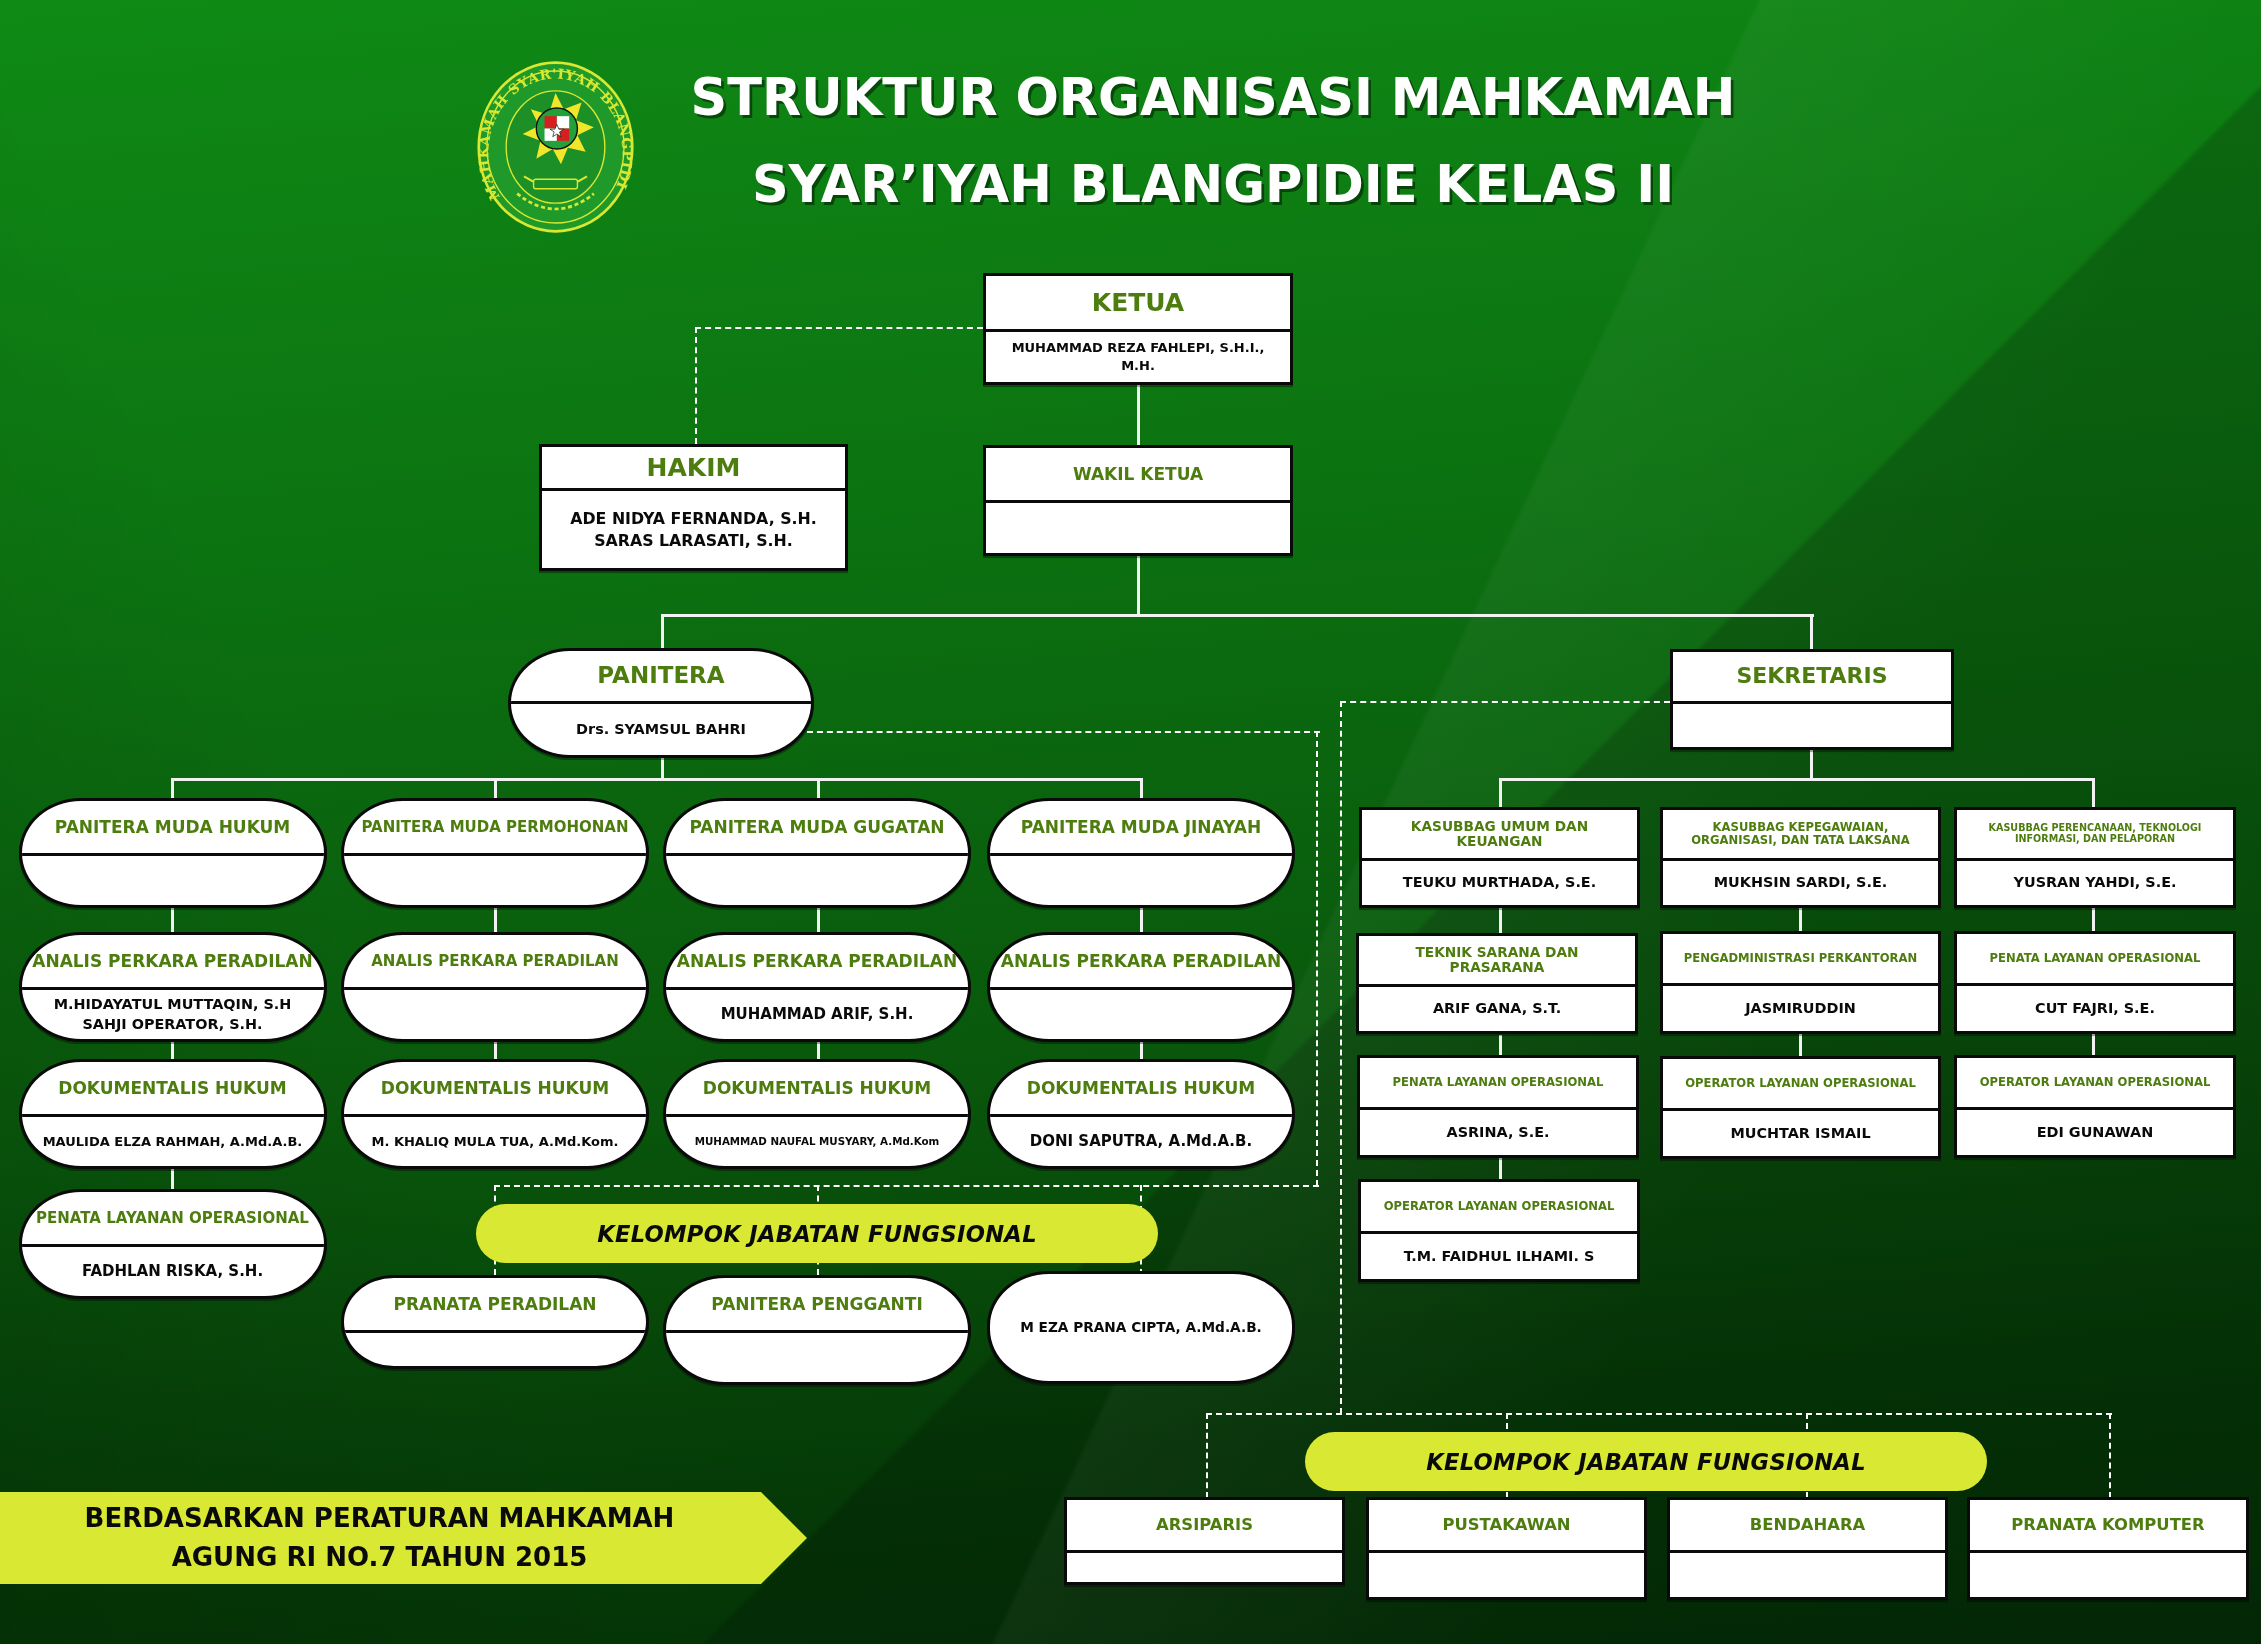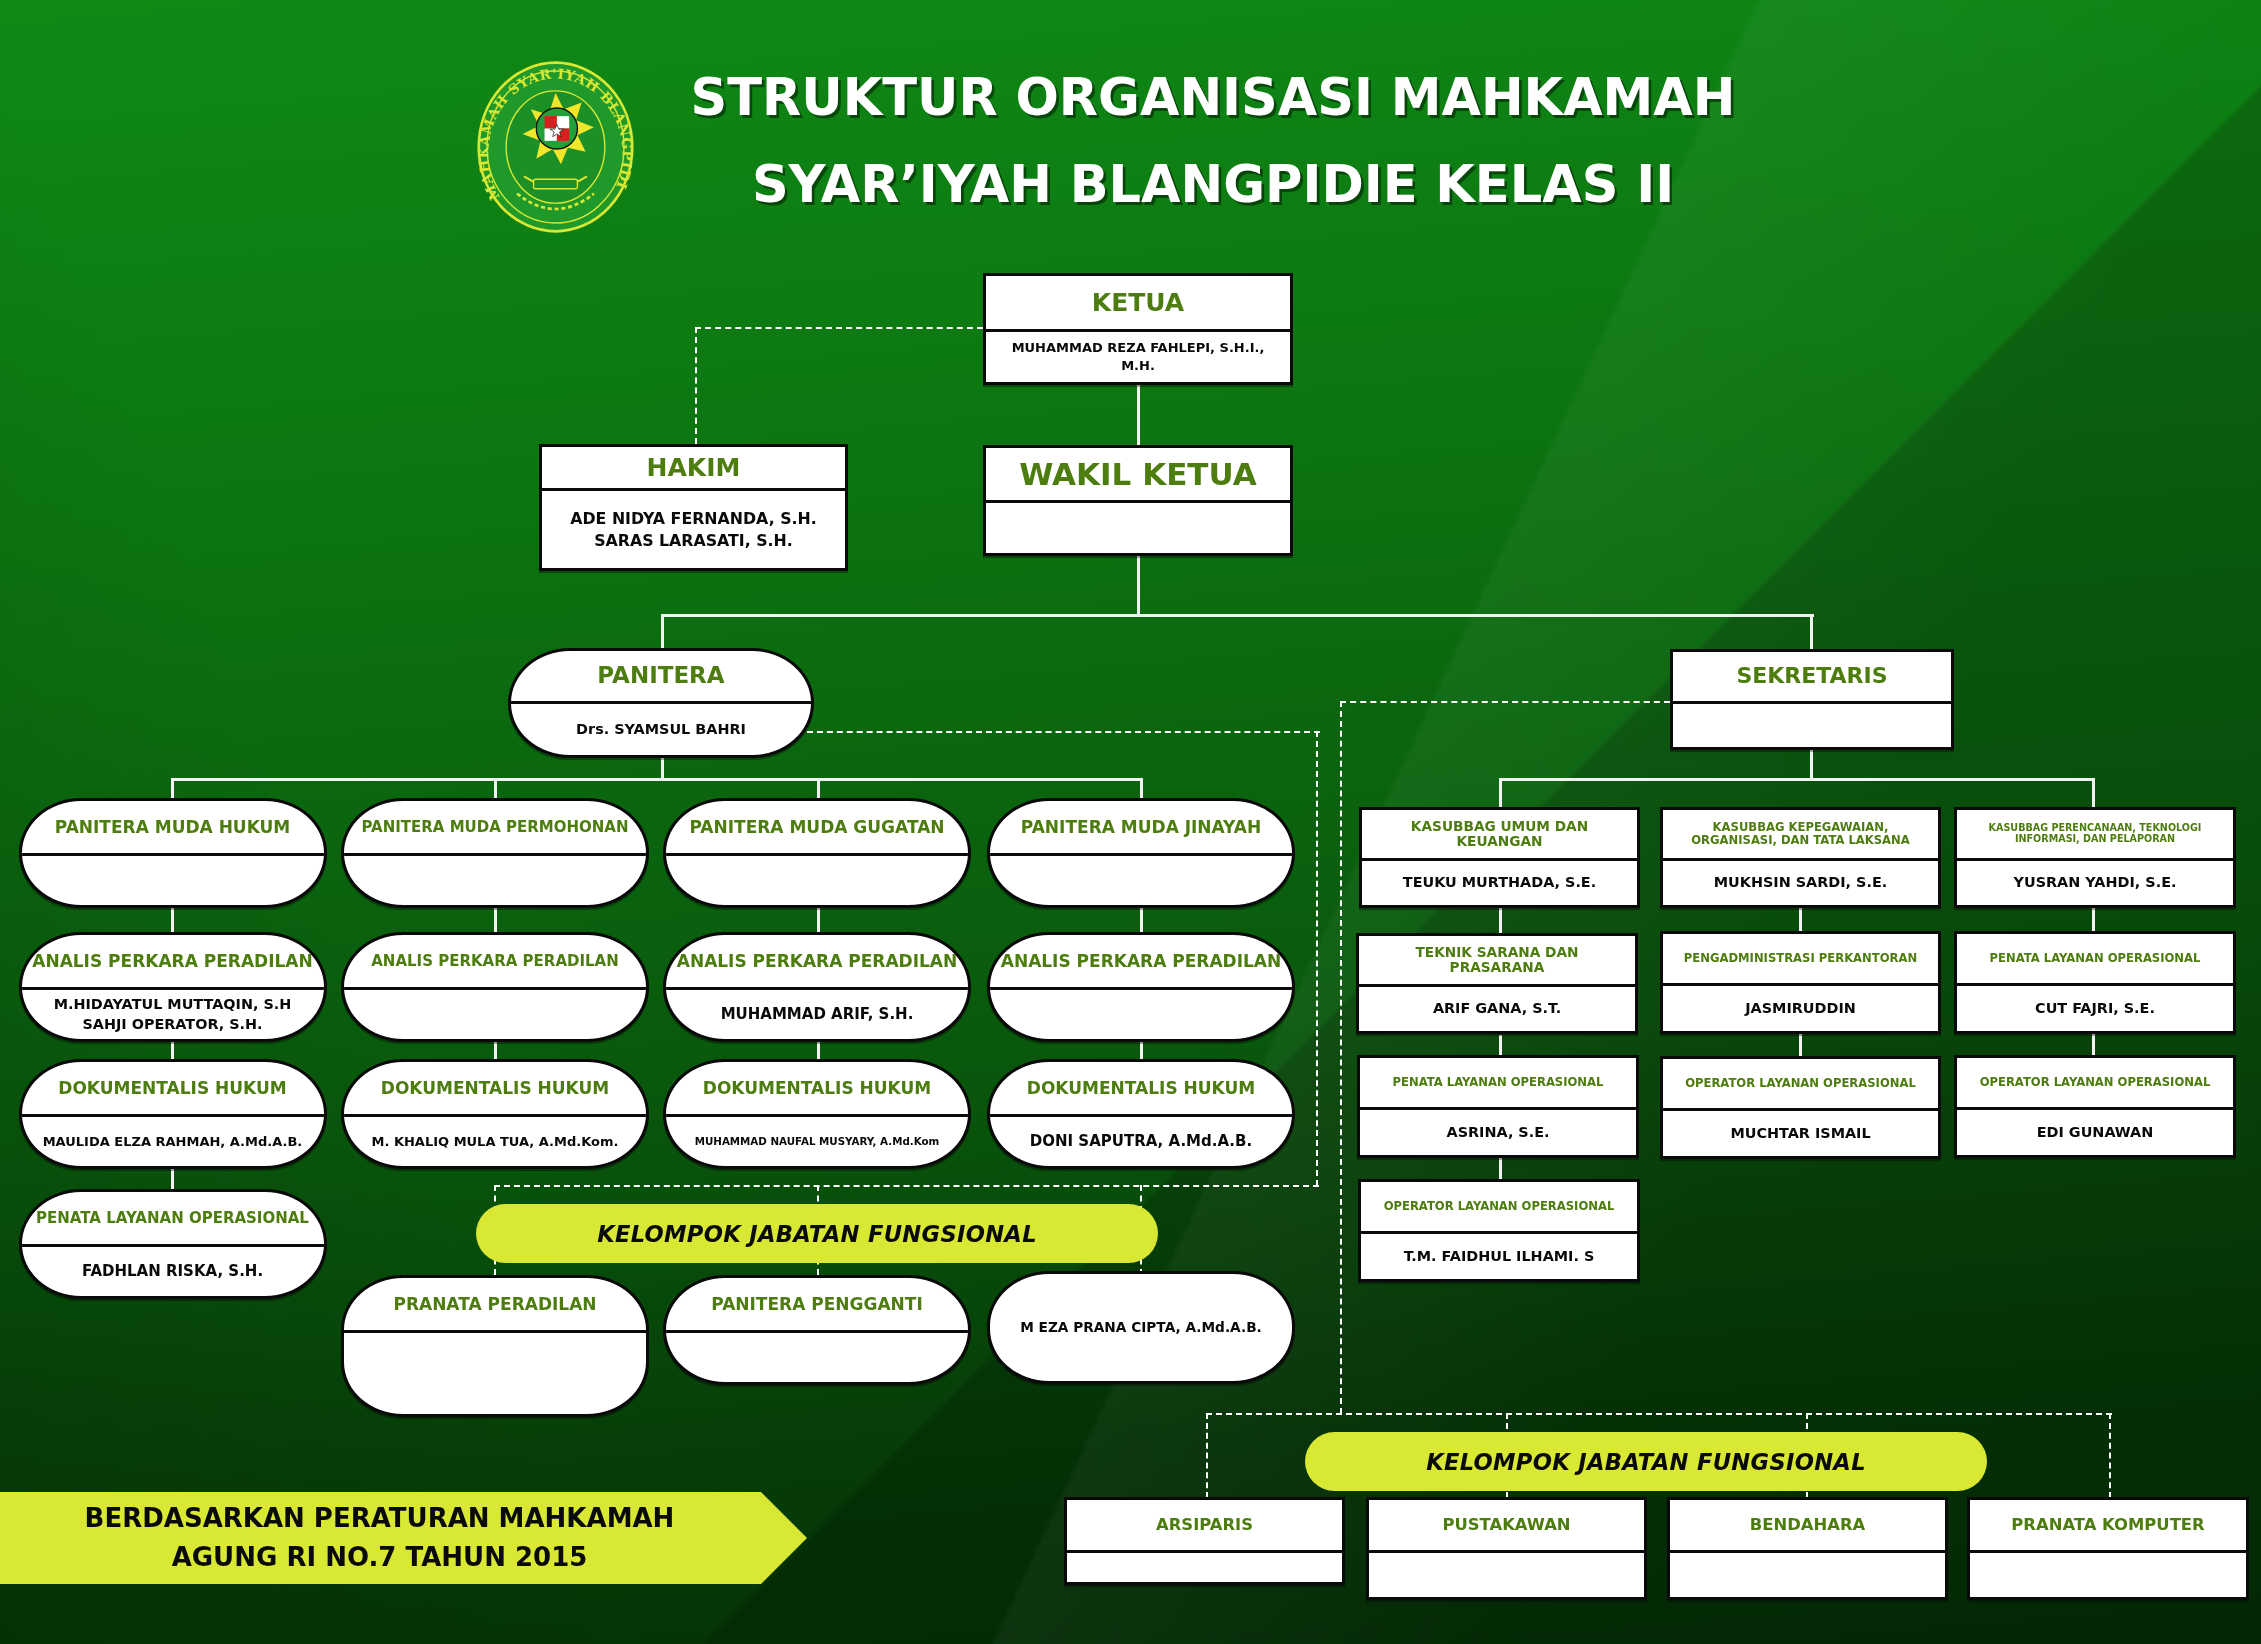--- a/index.html
+++ b/index.html
@@ -154,21 +154,21 @@
 
 <div class="box" style="left:539px; top:444px; width:309px; height:127px;">
   <div class="head" style="height:44px; font-size:25px;">HAKIM</div>
   <div class="body" style="font-size:15.8px;">
     <span>ADE NIDYA FERNANDA, S.H.</span>
     <span>SARAS LARASATI, S.H.</span>
   </div>
 </div>
 
 <div class="box" style="left:983px; top:445px; width:310px; height:111px;">
-  <div class="head" style="height:55px; font-size:31px;">WAKIL KETUA</div>
+  <div class="head" style="height:55px; font-size:17px;">WAKIL KETUA</div>
   <div class="body"></div>
 </div>
 
 <div class="box capsule" style="left:508px; top:648px; width:306px; height:110px;">
   <div class="head" style="height:53px; font-size:23px;">PANITERA</div>
   <div class="body" style="font-size:14.4px;">
     <span>Drs. SYAMSUL BAHRI</span>
   </div>
 </div>
 
@@ -238,21 +238,21 @@
 
 <div class="box capsule" style="left:18.5px; top:1189px; width:308px; height:110px;">
   <div class="head" style="height:55px; font-size:15px;">PENATA LAYANAN OPERASIONAL</div>
   <div class="body" style="font-size:15px;">
     <span>FADHLAN RISKA, S.H.</span>
   </div>
 </div>
 
 <div class="pill" style="left:476px; top:1204px; width:682px; height:59px;">KELOMPOK JABATAN FUNGSIONAL</div>
 
-<div class="box capsule" style="left:341px; top:1275px; width:308px; height:142px;">
+<div class="box capsule" style="left:341px; top:1275px; width:308px; height:94px;">
   <div class="head" style="height:55px; font-size:17px;">PRANATA PERADILAN</div>
   <div class="body"></div>
 </div>
 <div class="box capsule" style="left:663px; top:1275px; width:308px; height:110px;">
   <div class="head" style="height:55px; font-size:17px;">PANITERA PENGGANTI</div>
   <div class="body"></div>
 </div>
 <div class="box capsule" style="left:987px; top:1271px; width:308px; height:113px;">
   <div class="body" style="font-size:13.7px;">
     <span>M EZA PRANA CIPTA, A.Md.A.B.</span>

